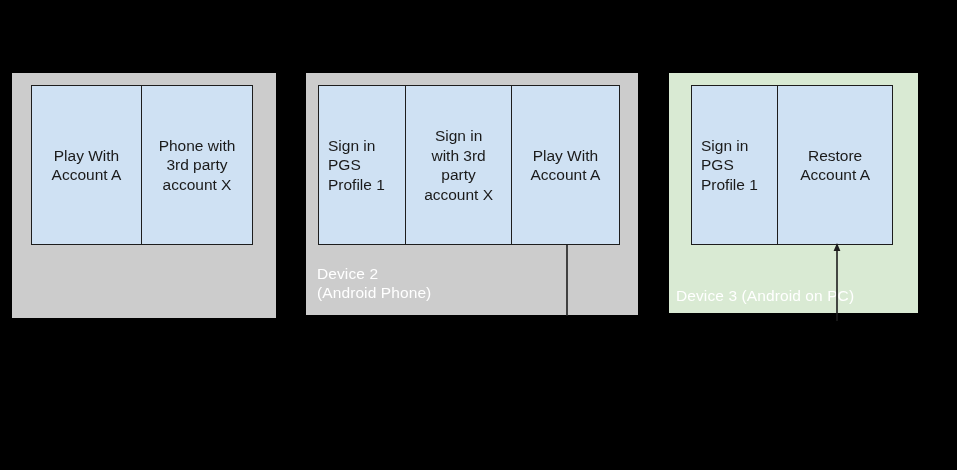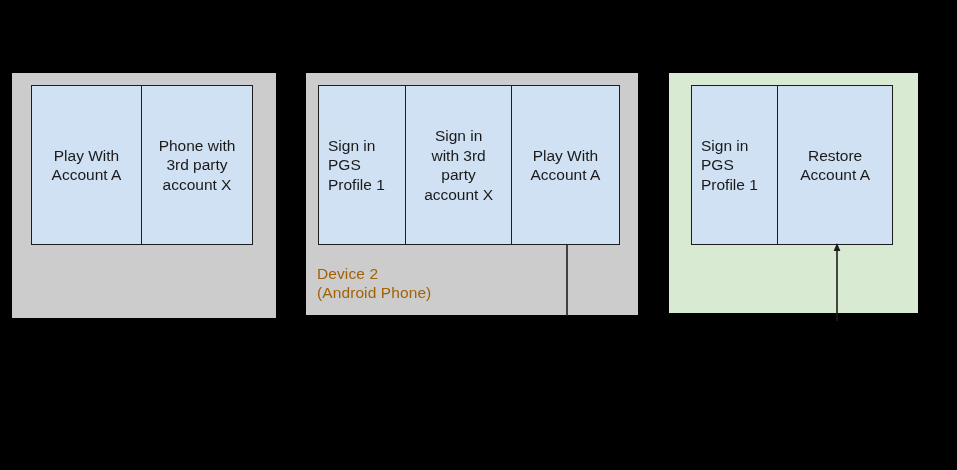--- a/index.html
+++ b/index.html
@@ -14,21 +14,21 @@
     background: #000000;
     font-family: "Liberation Sans", sans-serif;
     overflow: hidden;
   }
   .device-panel {
     position: absolute;
     box-sizing: border-box;
   }
   .device-label {
     position: absolute;
-    color: #a16207;
+    color: #ffffff;
     font-size: 15.5px;
     line-height: 19px;
     white-space: pre-line;
     letter-spacing: 0.1px;
   }
   .step-row {
     position: absolute;
     display: flex;
     box-sizing: border-box;
     border: 1.6px solid #1d1d1d;
@@ -103,20 +103,21 @@
 
   <div class="device-panel" style="left:669px; top:73px; width:249px; height:240px; background:#d9ead3;">
   </div>
   <div class="step-row" style="left:691px; top:85px; width:202px; height:160px;">
     <div class="step-cell align-left" style="width:87px;">Sign in
 PGS
 Profile 1</div>
     <div class="step-cell" style="width:115px;">Restore
 Account A</div>
   </div>
+  <div class="device-label" style="left:676px; top:286px; width:240px;">Device 3 (Android on PC)</div>
 
   <div class="connector" style="left:830px; top:243px; width:16px; height:78px;">
     <svg width="16" height="78" viewBox="0 0 16 78" aria-hidden="true">
       <line x1="7" y1="78" x2="7" y2="5" stroke="#1d1d1d" stroke-width="1.6"></line>
       <polygon points="7,0 3.6,8 10.4,8" fill="#1d1d1d"></polygon>
     </svg>
   </div>
 
 </div>
 

